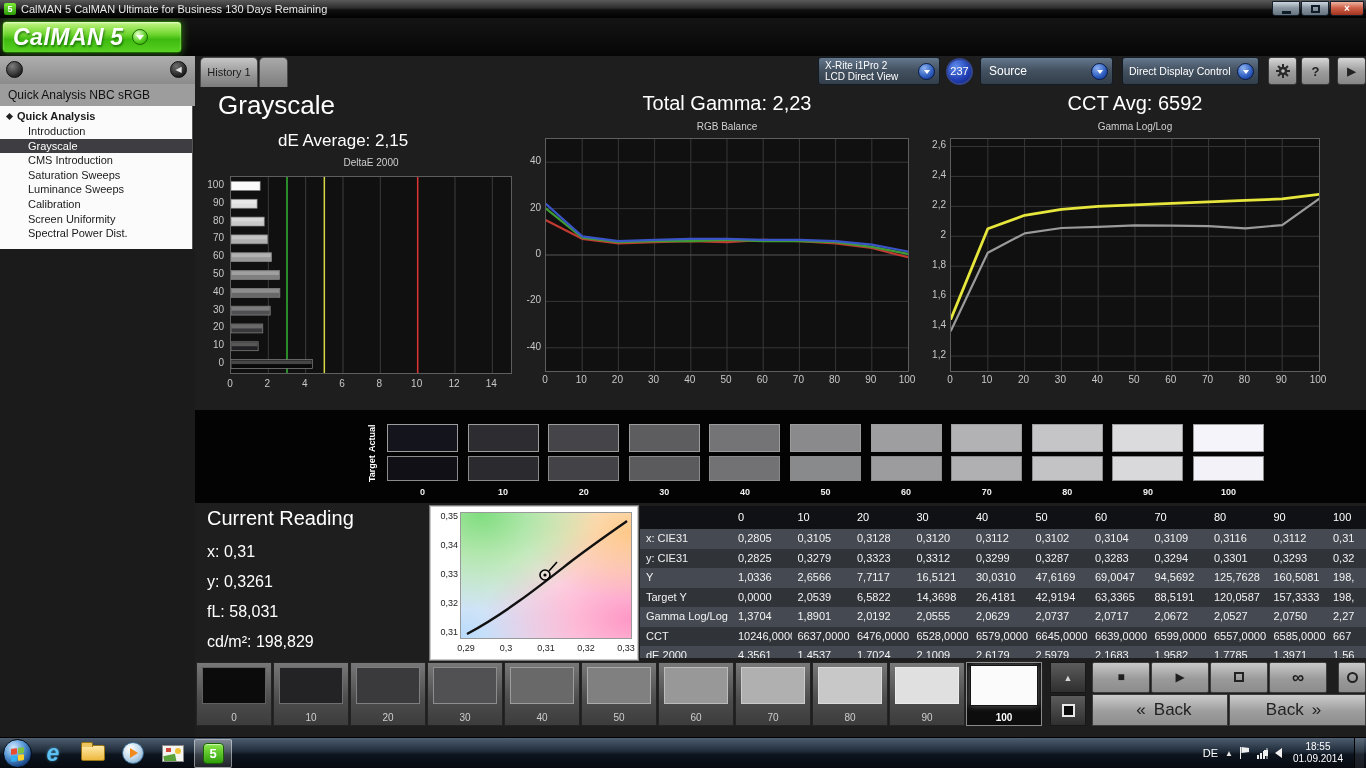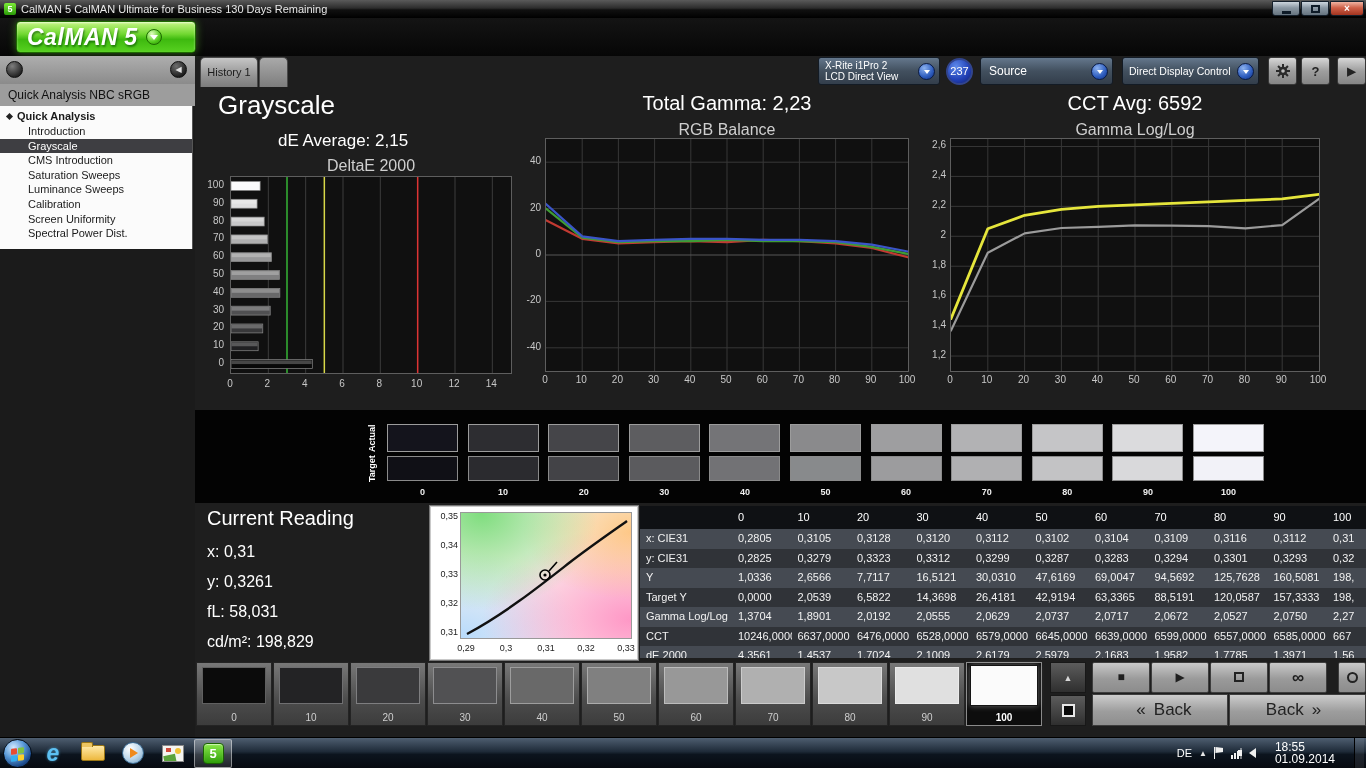--- a/index.html
+++ b/index.html
@@ -10,21 +10,21 @@
   #titlebar{position:absolute;left:0;top:0;width:100%;height:18px;background:linear-gradient(#5a5a5a,#2c2c2c 45%,#101010 55%,#000);display:flex;align-items:center;color:#e8e8e8;font-size:11px;z-index:40;}
   .appicon{width:12px;height:12px;margin:0 5px 0 4px;background:linear-gradient(#7dec38,#2a9a08);border-radius:2px;color:#fff;font-size:9px;font-weight:bold;text-align:center;line-height:12px;}
   #winbtns{position:absolute;right:2px;top:1px;display:flex;gap:1px;}
   .winbtn{width:28px;height:15px;border:1px solid #15202c;border-radius:0 0 3px 3px;background:linear-gradient(#cdd6de,#8a97a3 45%,#66747f);display:flex;align-items:center;justify-content:center;color:#0e1b28;font-size:10px;}
   .winbtn.close{width:34px;background:linear-gradient(#efb3a2,#ce6048 45%,#a23420);color:#fff;font-weight:bold;}
   .ico-min{display:inline-block;width:9px;height:3px;background:#0e1b28;margin-top:7px;}
   .ico-max{display:inline-block;width:9px;height:8px;border:2px solid #0e1b28;}
 
   
   #brandband{position:absolute;left:0;top:18px;width:100%;height:38px;background:linear-gradient(#141414,#060606);}
-  #logo{position:absolute;left:16px;top:3px;width:180px;height:32px;background:linear-gradient(#c4f584 0%,#72d832 40%,#3eb90f 58%,#57d120 100%);border:1px solid #1e6a00;border-radius:4px;box-shadow:0 0 8px rgba(110,230,50,.45),inset 0 1px 2px rgba(255,255,255,.65);display:flex;align-items:center;padding-left:10px;color:#fff;}
+  #logo{position:absolute;left:2px;top:3px;width:180px;height:32px;background:linear-gradient(#c4f584 0%,#72d832 40%,#3eb90f 58%,#57d120 100%);border:1px solid #1e6a00;border-radius:4px;box-shadow:0 0 8px rgba(110,230,50,.45),inset 0 1px 2px rgba(255,255,255,.65);display:flex;align-items:center;padding-left:10px;color:#fff;}
   #logo .brand{font-size:23px;font-weight:bold;font-style:italic;letter-spacing:.5px;text-shadow:1px 2px 2px rgba(0,70,0,.55);}
   #logo .ver{font-size:23px;font-weight:bold;font-style:italic;margin-left:6px;text-shadow:1px 2px 2px rgba(0,70,0,.55);}
   .logochev{width:16px;height:16px;border-radius:50%;background:radial-gradient(circle at 35% 28%,#e2ffc0,#52cb1c 60%,#2a8a06);margin-left:9px;border:1px solid #1d6b00;display:flex;align-items:center;justify-content:center;}
   .tri-dn{width:0;height:0;border-left:4px solid transparent;border-right:4px solid transparent;border-top:5px solid #fff;}
 
   
   .tab{position:absolute;left:200px;top:57px;width:58px;height:30px;background:linear-gradient(#c6c6c6,#949494 60%,#7c7c7c);border:1px solid #484848;border-bottom:none;border-radius:5px 5px 0 0;color:#1c1c1c;font-size:11px;text-align:center;line-height:28px;}
   .tabstub{position:absolute;left:259px;top:57px;width:29px;height:30px;background:linear-gradient(#a9a9a9,#7d7d7d);border:1px solid #484848;border-bottom:none;border-radius:5px 5px 0 0;}
   .dropdown{position:absolute;top:57px;height:28px;background:linear-gradient(#64778c,#42505f 50%,#333e4b);border:1px solid #131b25;border-radius:3px;color:#fff;display:flex;align-items:center;}
   #dd-meter{left:818px;width:122px;}
@@ -59,21 +59,21 @@
 
   
   .chart{position:absolute;}
   #chart-de{left:198px;top:148px;width:330px;height:248px;}
   #chart-rgb{left:517px;top:120px;width:404px;height:280px;}
   #chart-gamma{left:922px;top:120px;width:412px;height:280px;}
   .chart .plot{position:absolute;background:#101010;border:1px solid #5e5e5e;}
   #chart-de .plot{left:32px;top:28px;width:282px;height:198px;}
   #chart-rgb .plot{left:28px;top:18px;width:364px;height:234px;}
   #chart-gamma .plot{left:28px;top:18px;width:370px;height:234px;}
-  .chart-title{position:absolute;font-size:16px;color:#cfcfcf;text-align:center;}
+  .chart-title{position:absolute;font-size:10px;color:#cfcfcf;text-align:center;}
   #chart-de .chart-title{left:32px;top:9px;width:282px;}
   #chart-rgb .chart-title{left:28px;top:1px;width:364px;}
   #chart-gamma .chart-title{left:28px;top:1px;width:370px;}
   .tick{position:absolute;font-size:10px;color:#c8c8c8;}
   .ytick{text-align:right;}
   #chart-de .ytick{width:26px;left:0;}
   #chart-rgb .ytick,#chart-gamma .ytick{width:24px;left:0;}
 
   
   #swatch-strip{position:absolute;left:195px;top:410px;width:1171px;height:93px;background:#030303;}
@@ -160,21 +160,21 @@
   .tray-up{font-size:8px;color:#e8e8e8;}
   .tray-ico{display:flex;align-items:flex-end;}
   .flagpole{width:10px;height:12px;position:relative;}
   .flagpole::before{content:"";position:absolute;left:0;top:0;width:1.5px;height:12px;background:#f0f0f0;}
   .flagpole::after{content:"";position:absolute;left:1.5px;top:0;width:8px;height:6px;background:#f0f0f0;clip-path:polygon(0 0,100% 15%,100% 85%,0 100%);}
   .netbars{display:flex;align-items:flex-end;gap:1px;height:11px;}
   .netbars i{width:2px;background:#f0f0f0;display:block;}
   .nb1{height:4px;} .nb2{height:6px;} .nb3{height:8px;} .nb4{height:11px;opacity:.45;}
   .speaker{width:0;height:0;border-top:5px solid transparent;border-bottom:5px solid transparent;border-right:7px solid #f0f0f0;position:relative;}
   .speaker::before{content:"";position:absolute;left:-11px;top:-3px;width:4px;height:6px;background:#f0f0f0;}
-  .clock{text-align:left;font-size:12px;line-height:12px;margin:0 12px;}
+  .clock{text-align:center;font-size:10px;line-height:12px;margin:0 4px;}
   .showdesk{width:10px;height:31px;border-left:1px solid #000;background:rgba(255,255,255,.08);flex:none;}
 </style>
 </head>
 <body>
 
 <div id="screen">
 
   <div id="titlebar">
     <span class="appicon">5</span>
     <span>CalMAN 5 CalMAN Ultimate for Business 130 Days Remaining</span>

